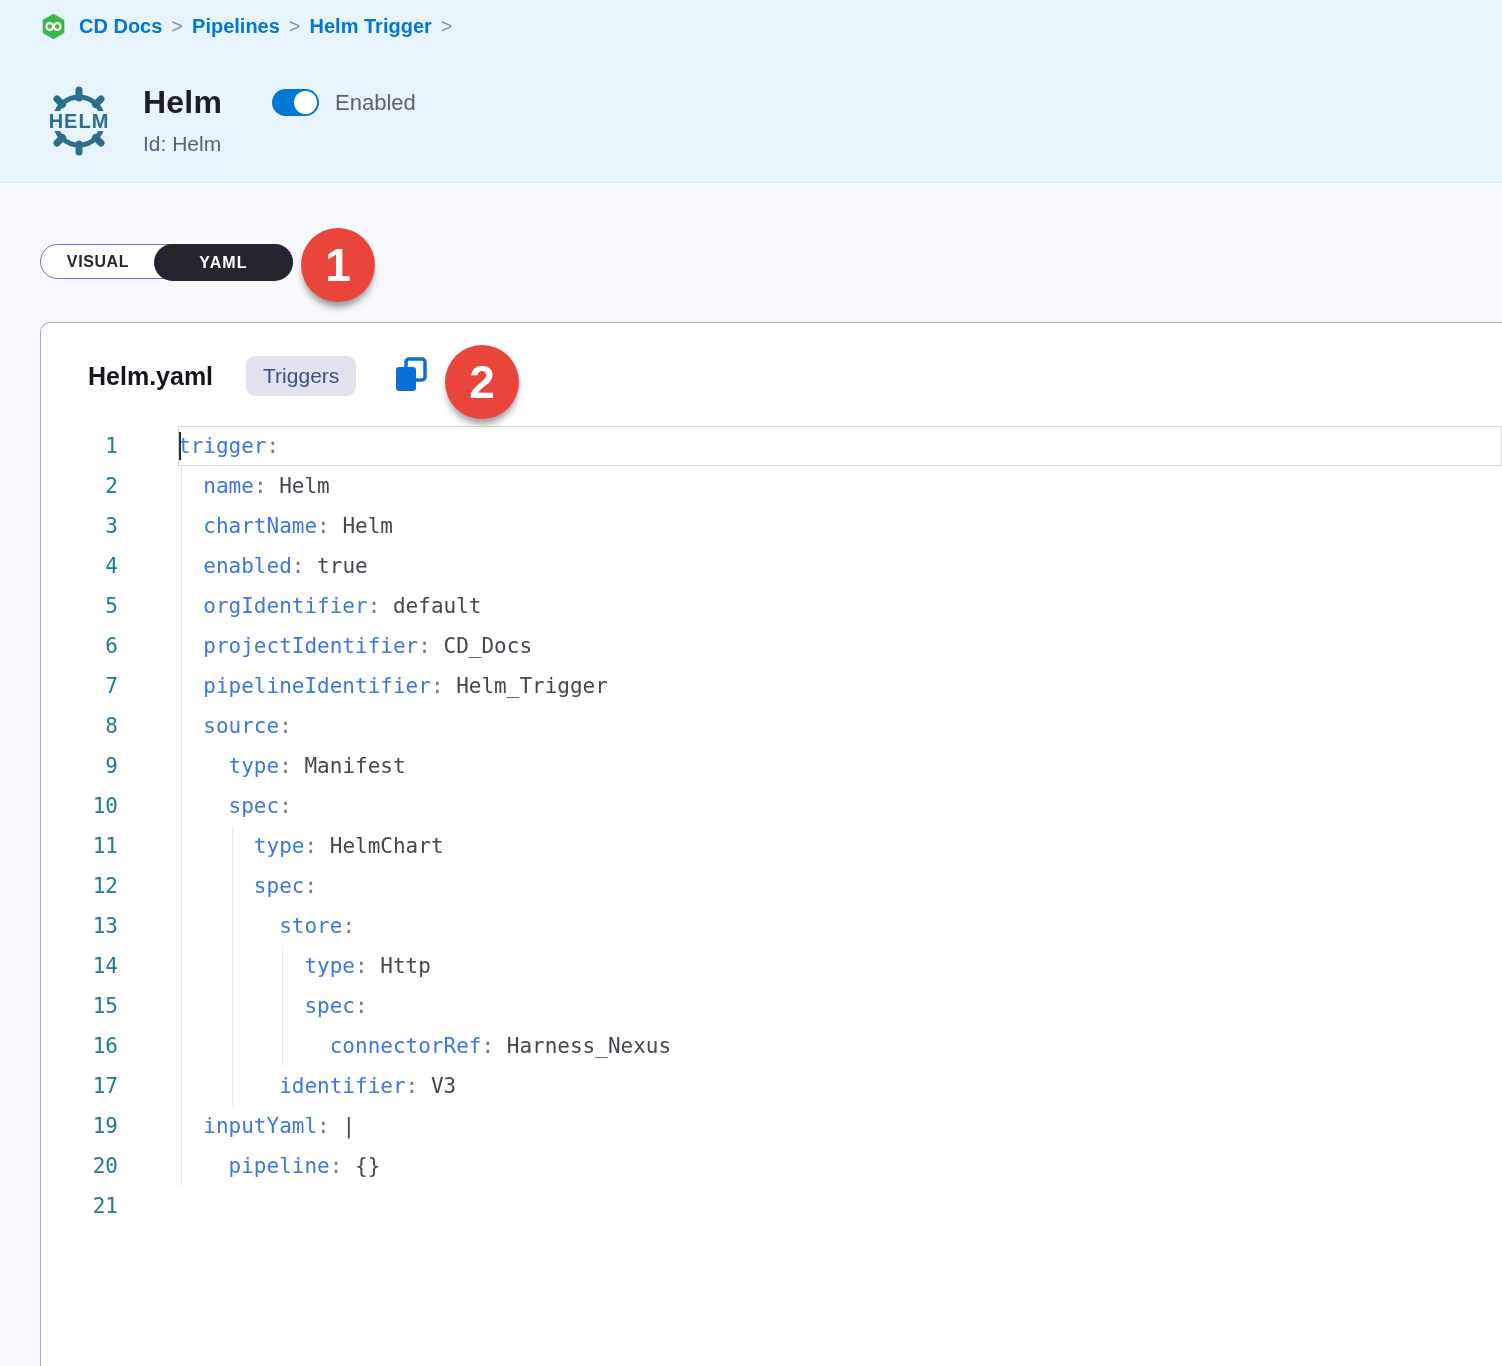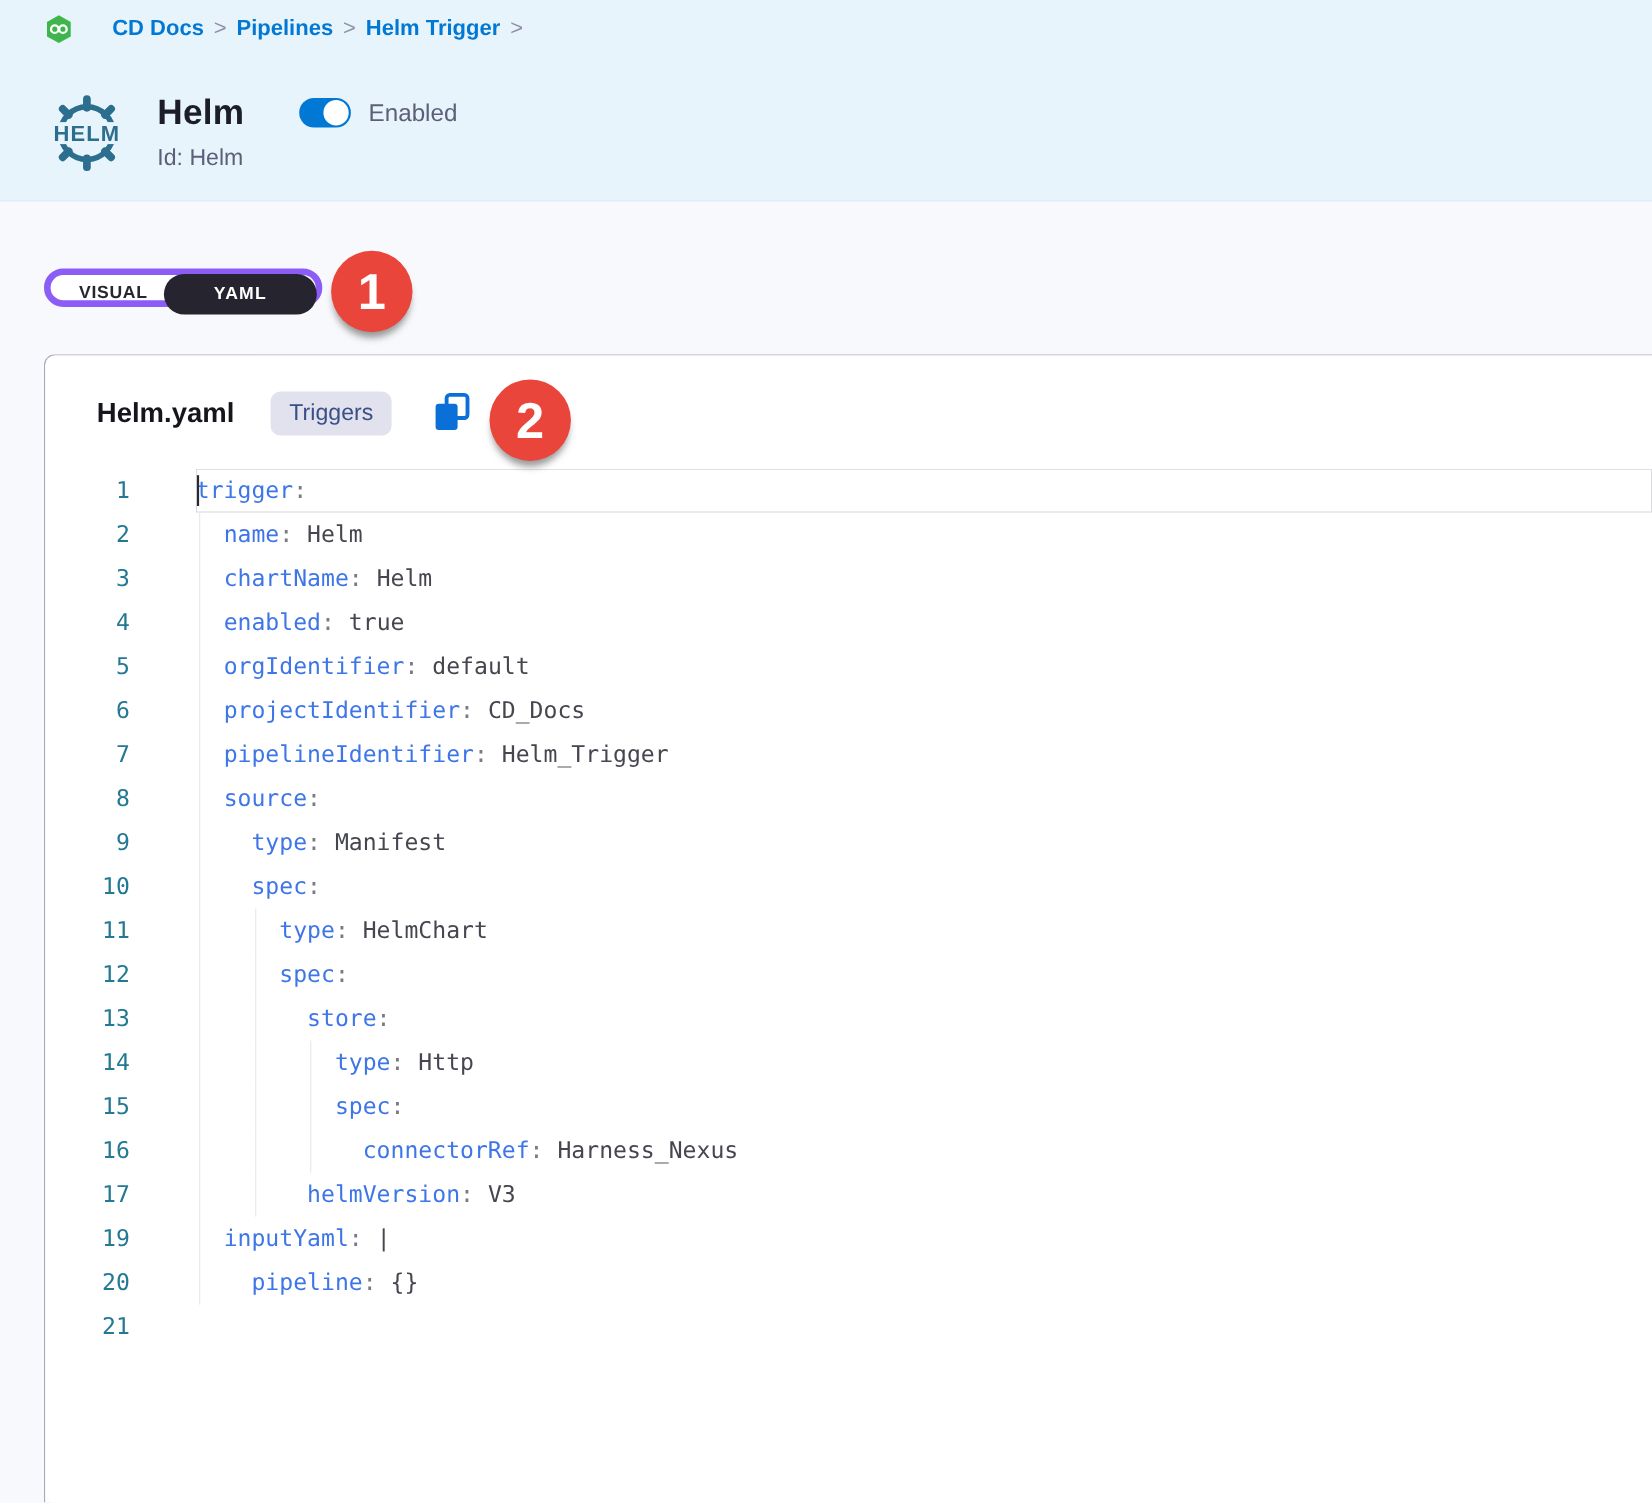--- a/index.html
+++ b/index.html
@@ -10,21 +10,21 @@
     font-family:"Liberation Sans", sans-serif;
   }
 
   
   .top-band {
     position:absolute; top:0; left:0; right:0; height:183px;
     background:#e7f4fb; border-bottom:1px solid #d9ebf4;
   }
   .breadcrumb {
     position:absolute; top:13px; left:40px;
-    display:flex; align-items:center; font-size:20px; font-weight:600;gap:23px;
+    display:flex; align-items:center; font-size:20px; font-weight:600;
   }
   .crumb-icon { margin-right:12px; display:flex; align-items:center; }
   .crumb { color:#0278d5; cursor:pointer; }
   .crumb-sep { color:#8f90a6; font-weight:400; margin:0 9px; }
 
   .helm-logo { position:absolute; left:36px; top:78px; }
   .title-block { position:absolute; left:143px; top:84px; }
   .title-line { display:flex; align-items:center; }
   .page-title { margin:0; font-size:32px; font-weight:700; color:#1c1d29; letter-spacing:0.2px; }
   .toggle {
@@ -34,21 +34,21 @@
   .toggle .knob {
     position:absolute; right:2px; top:2px; width:23px; height:23px;
     border-radius:50%; background:#ffffff;
   }
   .toggle-label { margin-left:16px; font-size:22px; color:#5c5f79; }
   .id-line { margin-top:11px; font-size:21px; color:#5c5f79; }
 
   
   .view-switch {
     position:absolute; top:244px; left:40px; width:253px; height:35px;
-    background:#ffffff; border:6px solid #8b5cf6; border-radius:18px;
+    background:#ffffff; border:1px solid #8b5cf6; border-radius:18px;
   }
   .opt-visual {
     position:absolute; left:0; top:0; width:114px; height:33px; line-height:33px;
     text-align:center; font-size:16px; font-weight:700; letter-spacing:0.6px;
     color:#26262f; cursor:pointer;
   }
   .opt-yaml {
     position:absolute; right:-1px; top:-1px; width:139px; height:37px; line-height:37px;
     border-radius:19px; background:#26252f; color:#ffffff; text-align:center;
     font-size:16px; font-weight:700; letter-spacing:1.1px; cursor:pointer;
@@ -214,21 +214,21 @@
       <div class="row">
         <span class="gutter">15</span>
         <div class="content"><div class="guide" style="left: calc(0ch + 3px);"></div><div class="guide" style="left: calc(4ch + 3px);"></div><div class="guide" style="left: calc(8ch + 3px);"></div><span>          </span><span class="k">spec</span><span class="c">:</span></div>
       </div>
       <div class="row">
         <span class="gutter">16</span>
         <div class="content"><div class="guide" style="left: calc(0ch + 3px);"></div><div class="guide" style="left: calc(4ch + 3px);"></div><div class="guide" style="left: calc(8ch + 3px);"></div><span>            </span><span class="k">connectorRef</span><span class="c">:</span><span class="v"> Harness_Nexus</span></div>
       </div>
       <div class="row">
         <span class="gutter">17</span>
-        <div class="content"><div class="guide" style="left: calc(0ch + 3px);"></div><div class="guide" style="left: calc(4ch + 3px);"></div><span>        </span><span class="k">helmVersion</span><span class="c">:</span><span class="v"> V3</span></div>
+        <div class="content"><div class="guide" style="left: calc(0ch + 3px);"></div><div class="guide" style="left: calc(4ch + 3px);"></div><span>        </span><span class="k">identifier</span><span class="c">:</span><span class="v"> V3</span></div>
       </div>
       <div class="row">
         <span class="gutter">19</span>
         <div class="content"><div class="guide" style="left: calc(0ch + 3px);"></div><span>  </span><span class="k">inputYaml</span><span class="c">:</span><span class="v"> |</span></div>
       </div>
       <div class="row">
         <span class="gutter">20</span>
         <div class="content"><div class="guide" style="left: calc(0ch + 3px);"></div><span>    </span><span class="k">pipeline</span><span class="c">:</span><span class="v"> {}</span></div>
       </div>
       <div class="row">

